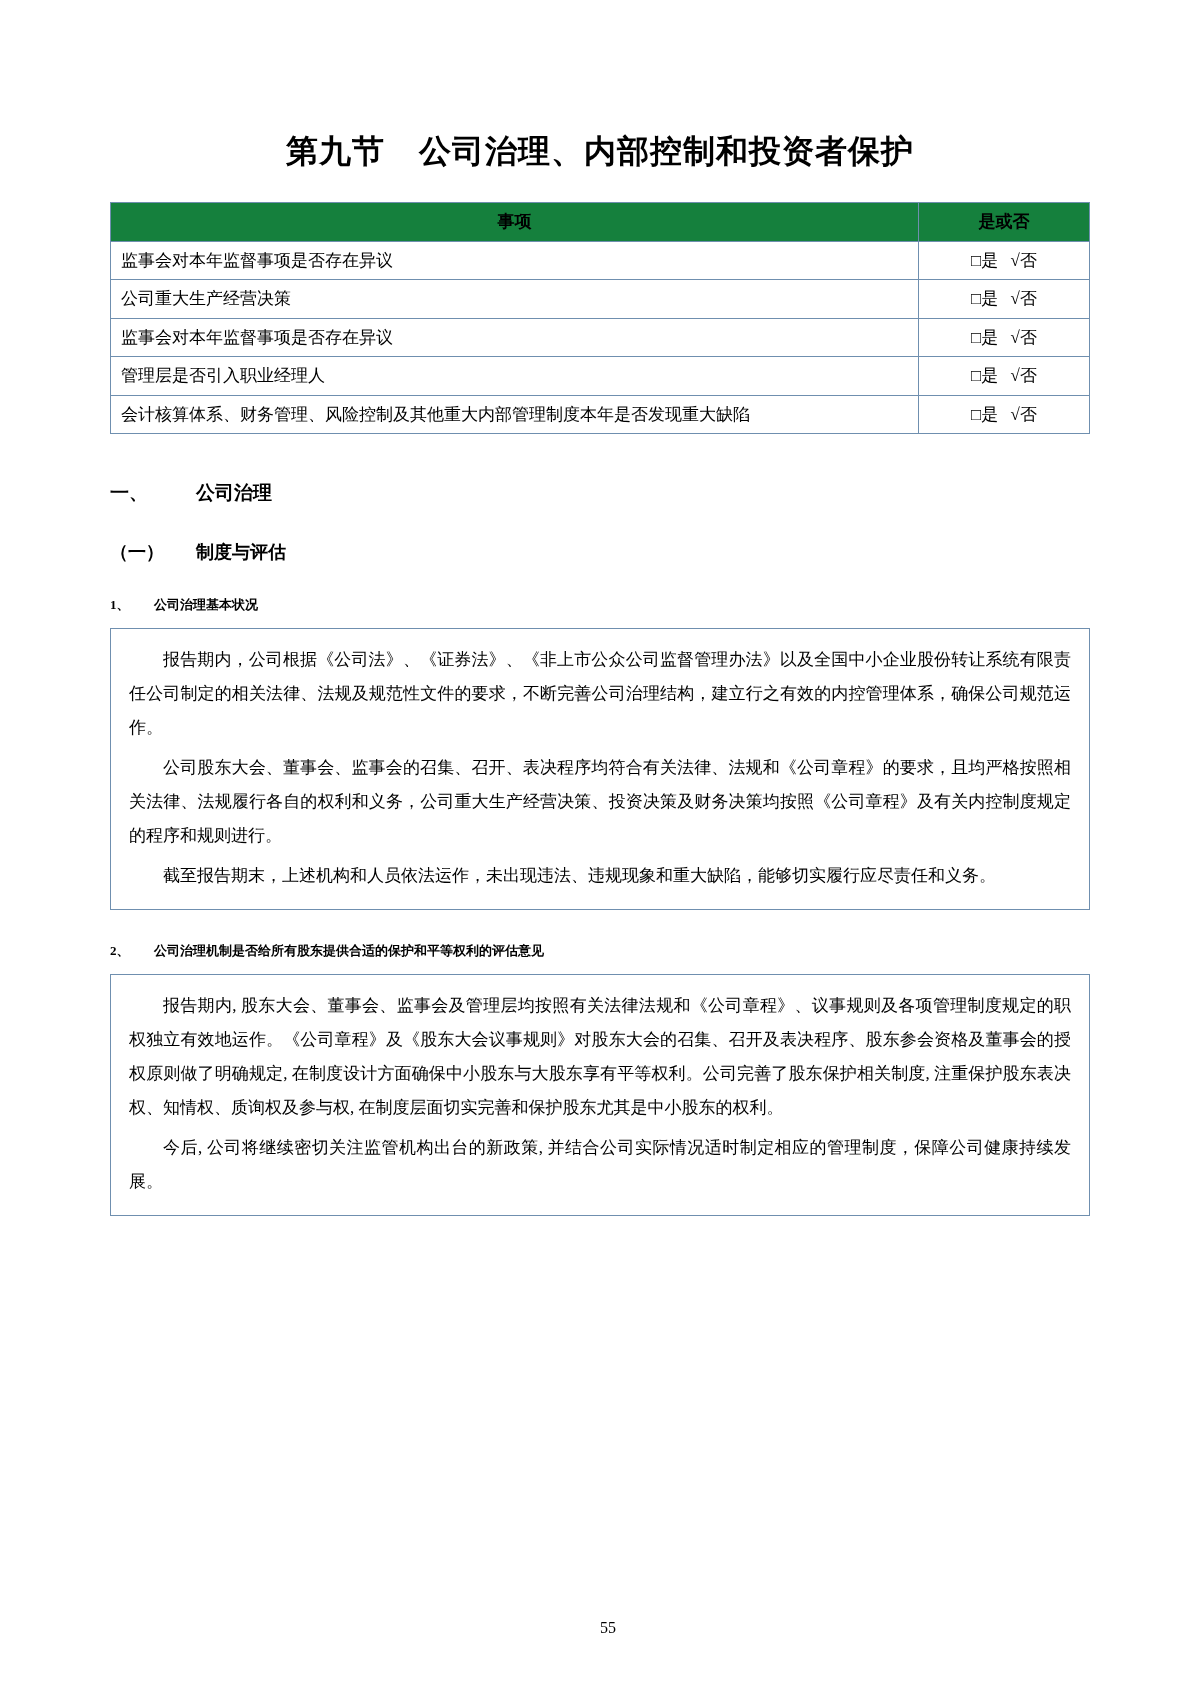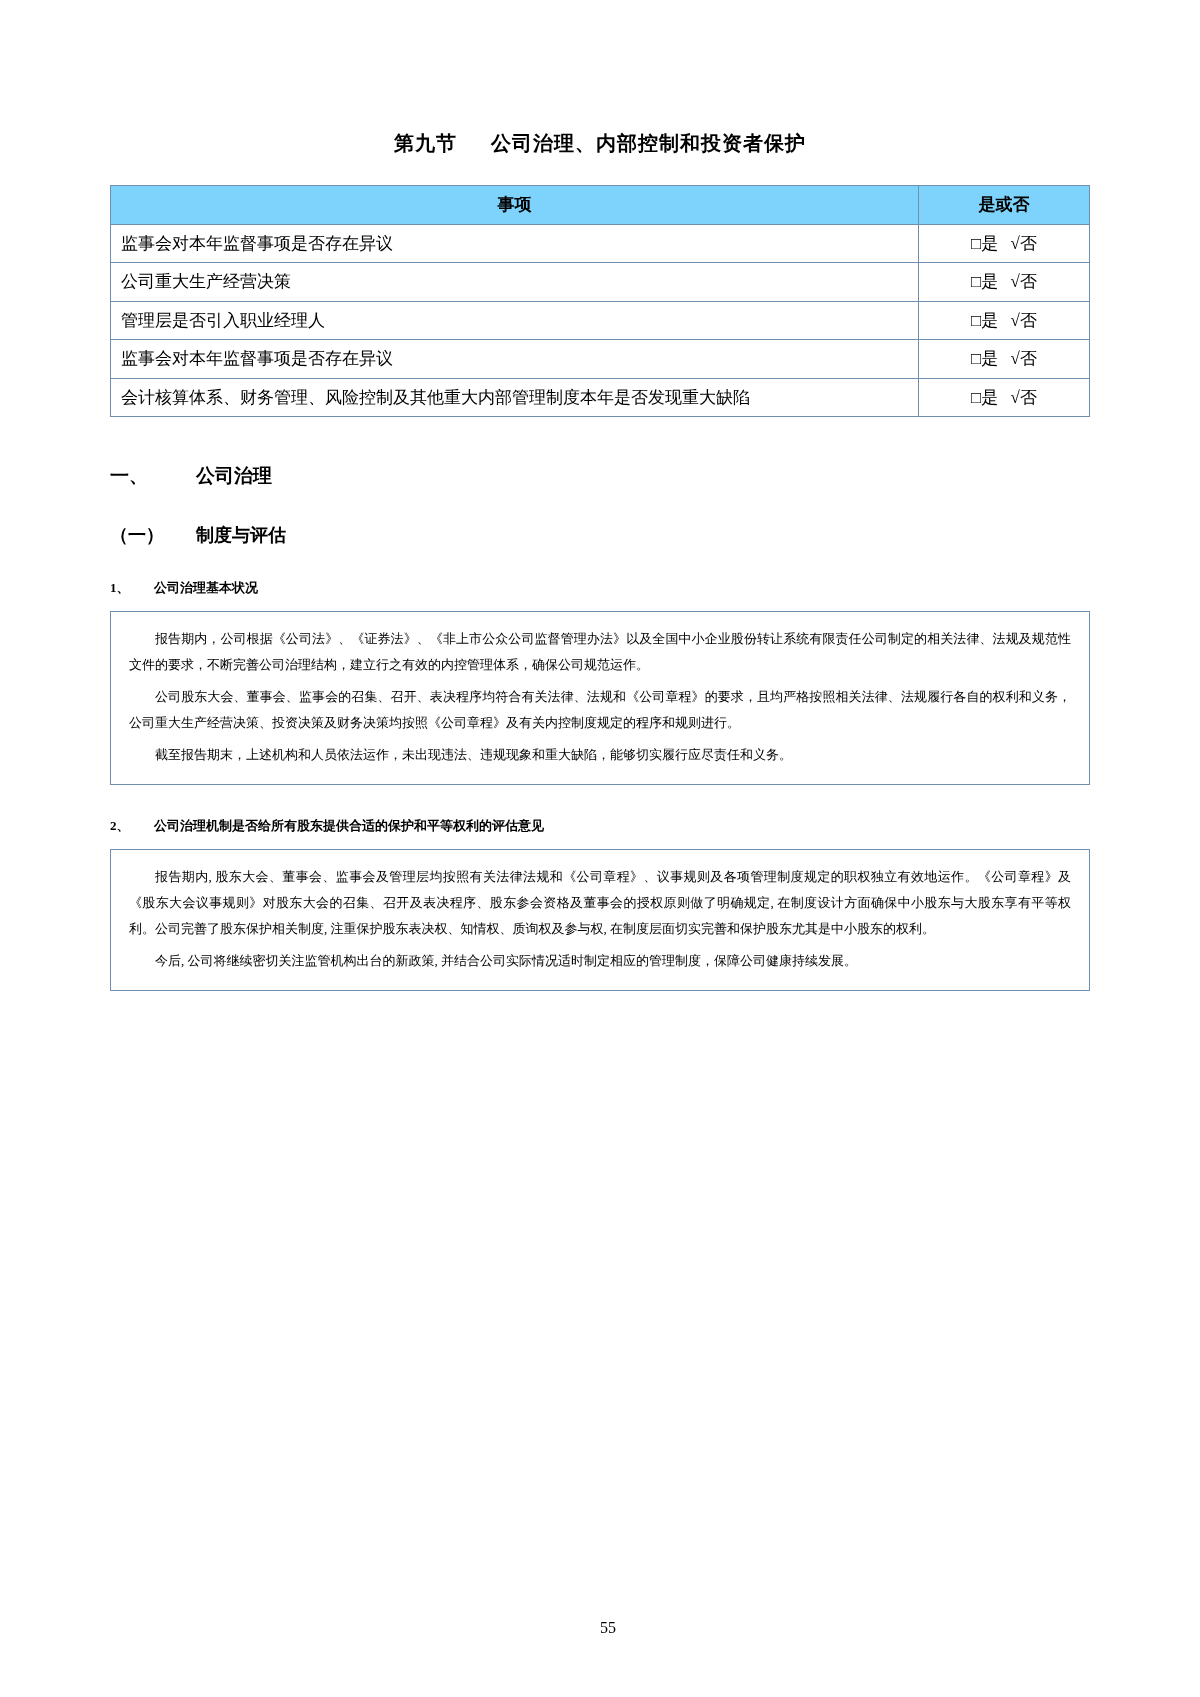--- a/index.html
+++ b/index.html
@@ -14,21 +14,21 @@
     width: 1200px;
     height: 1697px;
     margin: 0 auto;
     background: #ffffff;
     position: relative;
     box-sizing: border-box;
     padding: 130px 110px 60px 110px;
   }
   .doc-title {
     text-align: center;
-    font-size: 20px;
+    font-size: 32px;
     font-weight: bold;
     letter-spacing: 1px;
     margin: 0 0 28px 0;
     color: #000;
   }
   .doc-title .sep {
     display: inline-block;
     width: 34px;
   }
   table.matters {
@@ -39,21 +39,21 @@
   }
   table.matters th,
   table.matters td {
     border: 1px solid #6f8faf;
     padding: 6px 10px;
     line-height: 1.5;
   }
   table.matters thead th {
     text-align: center;
     font-weight: bold;
-    background: #7dd3fc;
+    background: #15803d;
   }
   table.matters td.item {
     text-align: left;
   }
   table.matters td.answer {
     text-align: center;
     white-space: nowrap;
     width: 150px;
   }
   .answer .opt {
@@ -90,21 +90,21 @@
     display: inline-block;
     width: 44px;
   }
   .boxed {
     border: 1px solid #6f8faf;
     padding: 14px 18px 16px 18px;
     box-sizing: border-box;
   }
   .boxed p {
     margin: 0 0 6px 0;
-    font-size: 13px;
+    font-size: 17px;
     line-height: 2.0;
     text-indent: 2em;
     text-align: justify;
     color: #000;
   }
   .boxed p:last-child {
     margin-bottom: 0;
   }
   .page-number {
     position: absolute;
@@ -141,28 +141,28 @@
         </td>
       </tr>
       <tr>
         <td class="item">公司重大生产经营决策</td>
         <td class="answer">
           <span class="opt">□是</span>
           <span class="opt">√否</span>
         </td>
       </tr>
       <tr>
+        <td class="item">监事会对本年监督事项是否存在异议</td>
+        <td class="answer">
+          <span class="opt">□是</span>
+          <span class="opt">√否</span>
+        </td>
+      </tr>
+      <tr>
         <td class="item">管理层是否引入职业经理人</td>
-        <td class="answer">
-          <span class="opt">□是</span>
-          <span class="opt">√否</span>
-        </td>
-      </tr>
-      <tr>
-        <td class="item">监事会对本年监督事项是否存在异议</td>
         <td class="answer">
           <span class="opt">□是</span>
           <span class="opt">√否</span>
         </td>
       </tr>
       <tr>
         <td class="item">会计核算体系、财务管理、风险控制及其他重大内部管理制度本年是否发现重大缺陷</td>
         <td class="answer">
           <span class="opt">□是</span>
           <span class="opt">√否</span>

